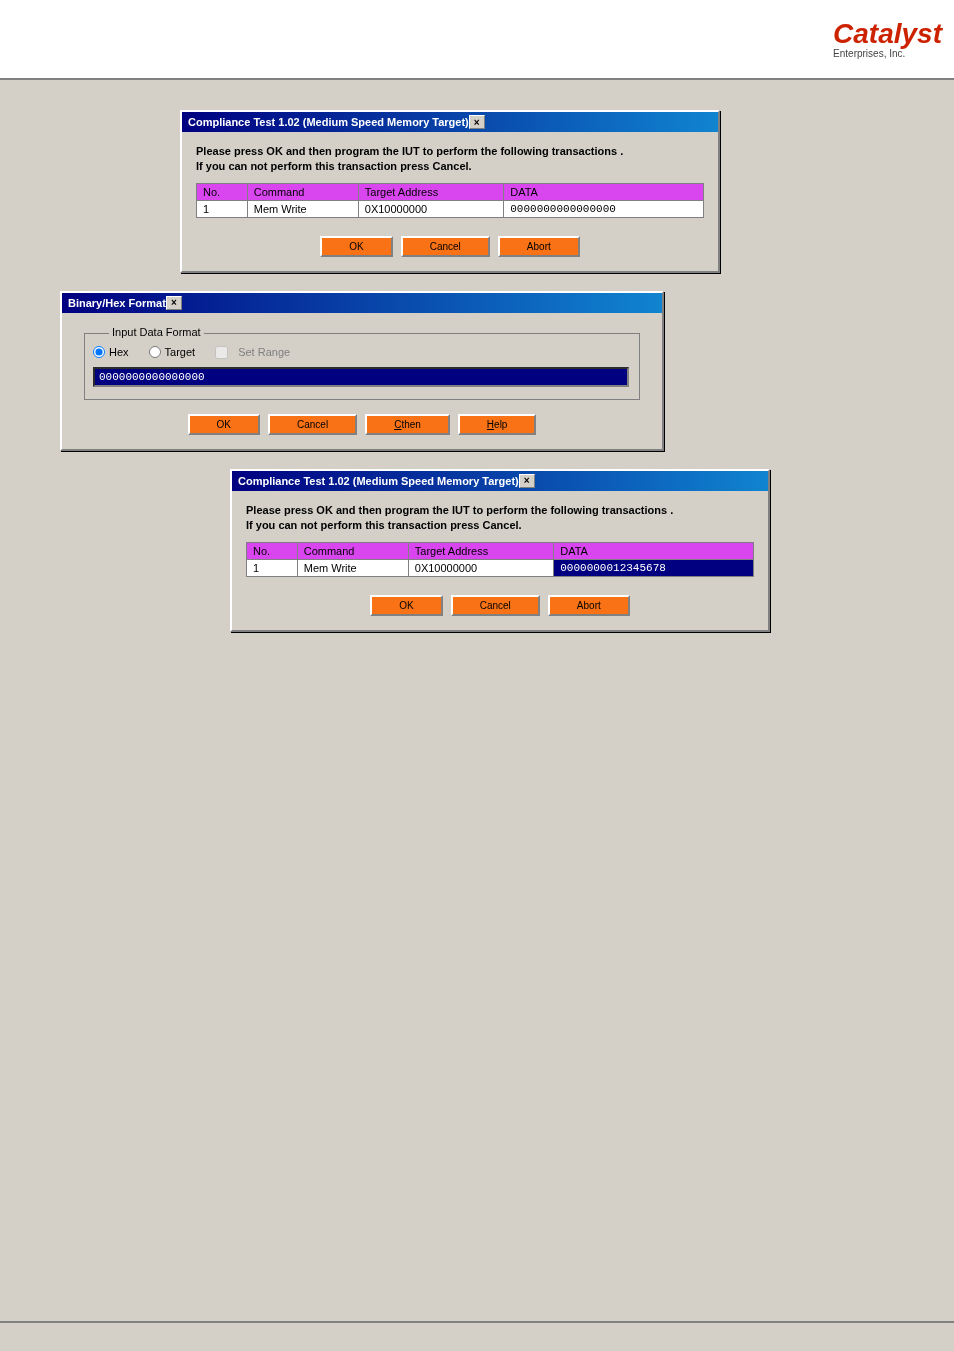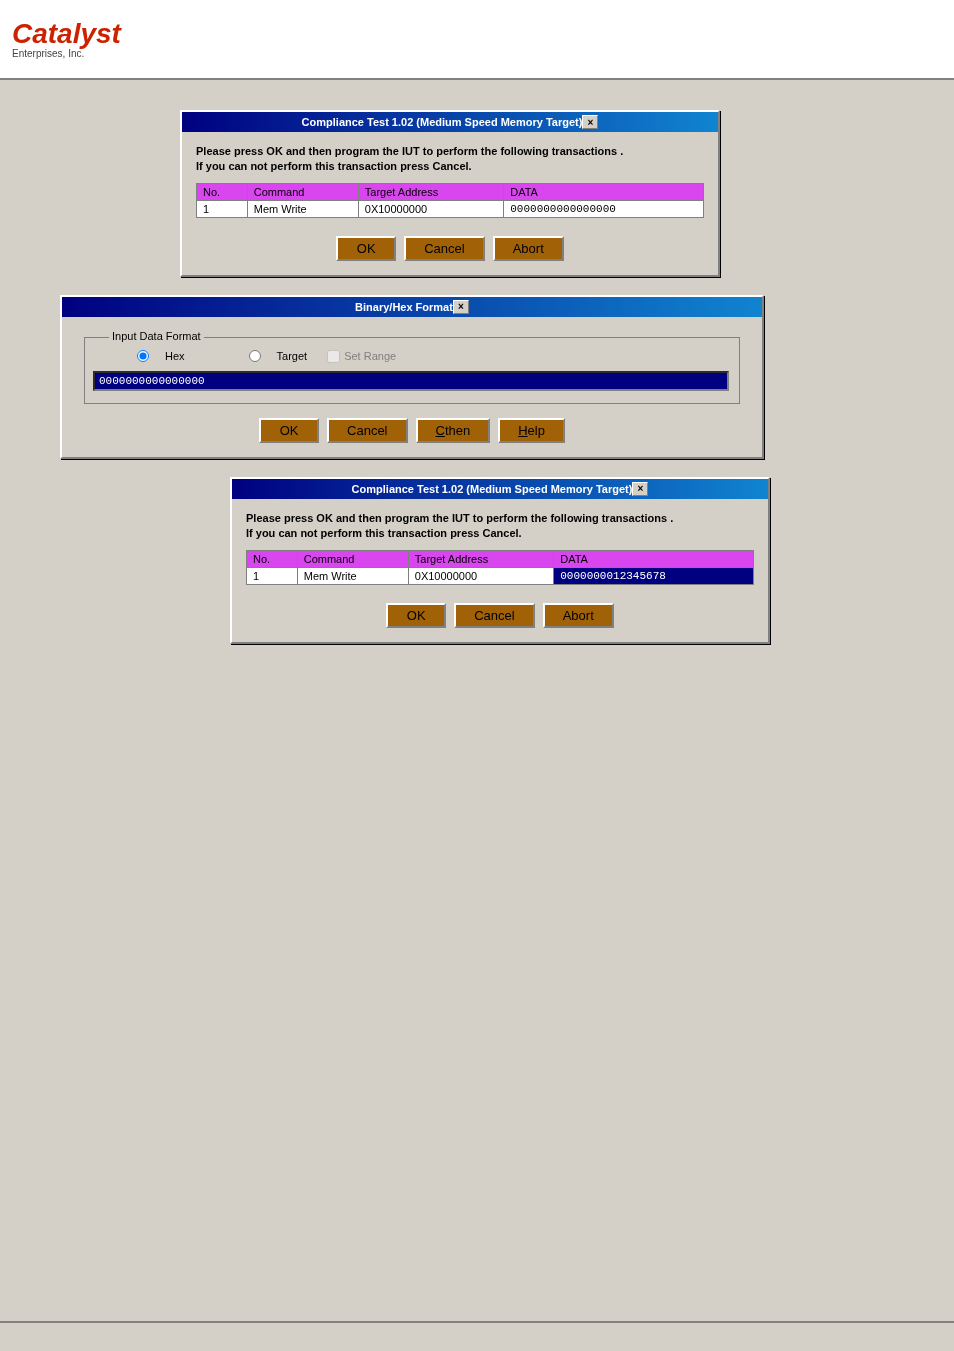--- a/index.html
+++ b/index.html
@@ -12,20 +12,21 @@
     }
 
     
     .header-bar {
       background: #ffffff;
       border-bottom: 2px solid #808080;
       padding: 8px 12px;
       height: 80px;
       display: flex;
       align-items: center;
+      justify-content: flex-end;
     }
     .logo-text {
       font-size: 28px;
       font-weight: 900;
       font-style: italic;
       color: #cc2200;
       line-height: 1;
     }
     .logo-sub {
       font-size: 10px;
@@ -52,21 +53,21 @@
       position: relative;
     }
 
     .dialog-title-bar {
       background: linear-gradient(to right, #000080, #1084d0);
       color: #ffffff;
       font-size: 11px;
       font-weight: bold;
       padding: 3px 6px;
       display: flex;
-      justify-content: center;
+      justify-content: flex-start;
       align-items: center;
     }
     .dialog-close-btn {
       background: #d4d0c8;
       border: 1px solid;
       border-color: #ffffff #808080 #808080 #ffffff;
       color: #000000;
       font-size: 10px;
       font-weight: bold;
       width: 16px;
@@ -110,37 +111,37 @@
     }
 
     
     .dialog-buttons {
       display: flex;
       justify-content: center;
       gap: 8px;
       padding: 8px 0 4px;
     }
     .win-button {
-      background: #a16207;
+      background: #f97316;
       border: 2px solid;
       border-color: #ffffff #808080 #808080 #ffffff;
-      font-size: 13px;
-      padding: 3px 18px;
+      font-size: 10px;
+      padding: 3px 27px;
       min-width: 60px;
       cursor: pointer;
       font-family: "Tahoma", "Arial", sans-serif;
     }
 
     
     .binhex-dialog {
       background: #d4d0c8;
       border: 2px solid;
       border-color: #ffffff #808080 #808080 #ffffff;
       box-shadow: 1px 1px 0 #000000;
-      width: 704px;
+      width: 604px;
     }
 
     .group-box {
       border: 1px solid #808080;
       margin: 8px 8px 6px;
       padding: 6px 8px 8px;
       position: relative;
     }
     .group-box-legend {
       position: absolute;
@@ -155,33 +156,32 @@
     .radio-row {
       display: flex;
       align-items: center;
       gap: 20px;
       margin-top: 6px;
       margin-bottom: 8px;
     }
     .radio-item {
       display: flex;
       align-items: center;
-      gap: 16px;
-      font-size: 11px;
-      margin-left: 44px;
+      gap: 4px;
+      font-size: 11px;
     }
     .radio-input {
       width: 12px;
       height: 12px;
     }
 
     .checkbox-item {
       display: flex;
       align-items: center;
-      gap: 4px;
+      gap: 10px;
       font-size: 11px;
       color: #808080;
     }
 
     .hex-input {
       width: calc(100% - 2px);
       border: 2px inset #808080;
       background: #000080;
       color: #ffffff;
       font-family: "Courier New", monospace;

